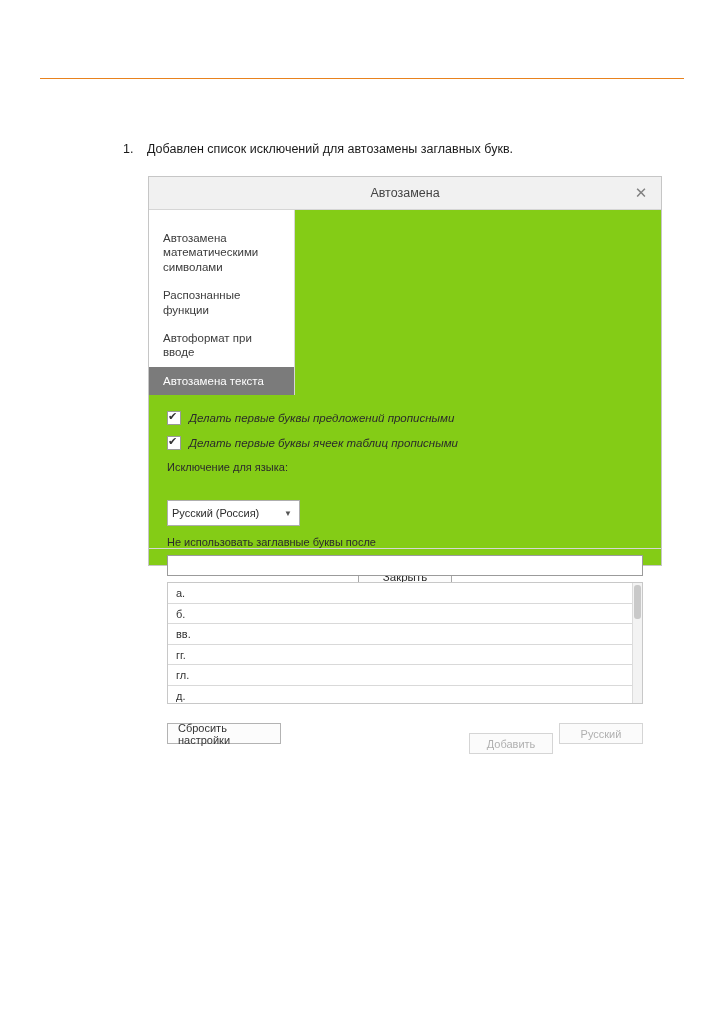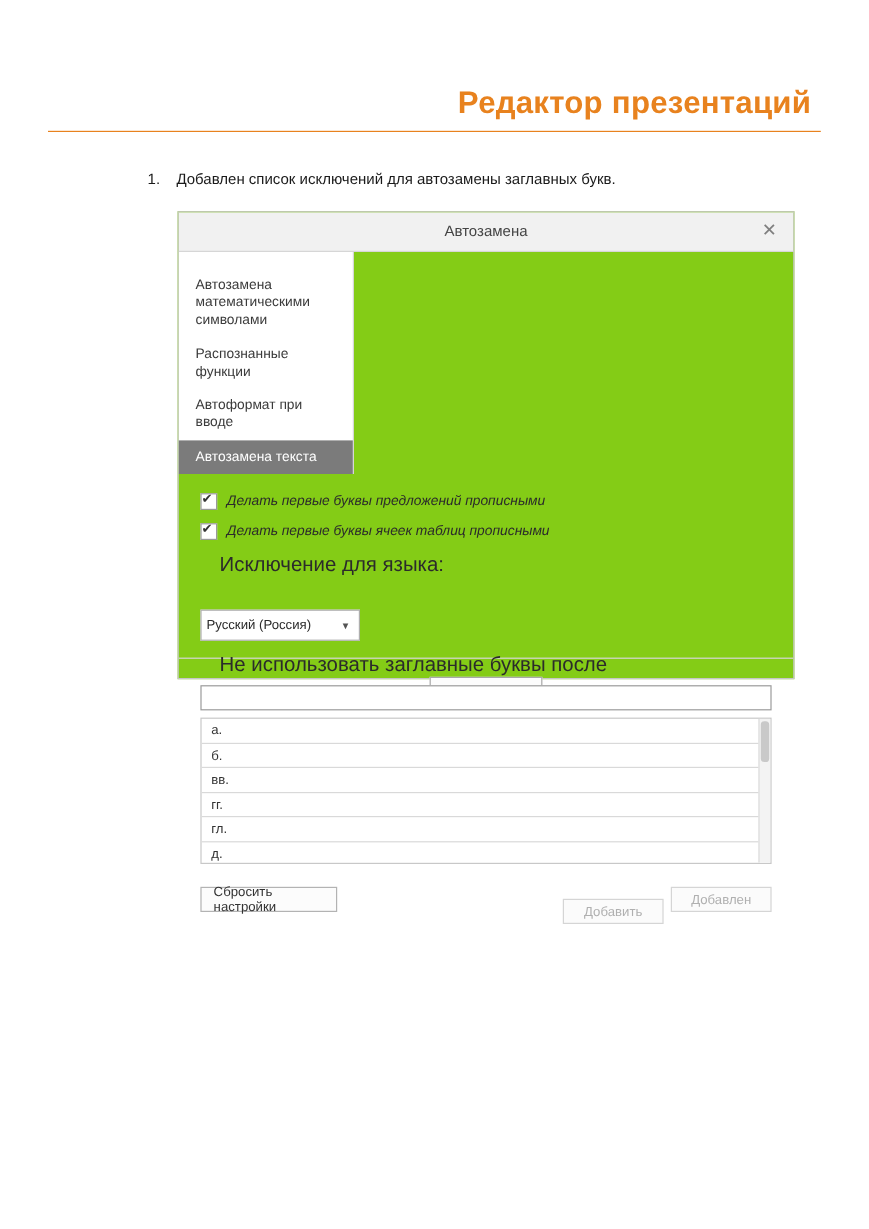--- a/index.html
+++ b/index.html
@@ -151,23 +151,23 @@
     color: #333;
     line-height: 14px;
   }
   .check-label {
     font-size: 11.5px;
     color: #2b2b2b;
     font-style: italic;
   }
 
   .field-label {
-    font-size: 17px;
+    font-size: 11px;
     color: #2b2b2b;
-    margin: 10px 0 5px 16px;
+    margin: 10px 0 5px 0;
   }
 
   .select {
     width: 133px;
     height: 19px;
     border: 1px solid #aeaeae;
     background: #fff;
     font-size: 11px;
     color: #2b2b2b;
     display: flex;
@@ -281,21 +281,20 @@
     display: flex;
     align-items: center;
     justify-content: center;
     cursor: pointer;
   }
 </style>
 </head>
 <body>
 
 <div class="page-header">
-  <div class="page-title">Редактор презентаций</div>
   <div class="title-rule"></div>
 </div>
 
 <div class="list-item">
   <span class="list-number">1.</span>
   <span class="list-text">Добавлен список исключений для автозамены заглавных букв.</span>
 </div>
 
 <div class="dialog">
 
@@ -342,21 +341,21 @@
         <div class="list-row">гл.</div>
         <div class="list-row">д.</div>
         <div class="list-scrollbar">
           <div class="list-thumb"></div>
         </div>
       </div>
 
       <div class="button-row">
         <div class="btn btn-reset">Сбросить настройки</div>
         <div class="btn btn-add disabled">Добавить</div>
-        <div class="btn btn-del disabled">Добавлен</div>
+        <div class="btn btn-del disabled">Русский</div>
       </div>
 
     </div>
   </div>
 
   <div class="dialog-footer">
     <div class="btn-close-dialog">Закрыть</div>
   </div>
 
 </div>

